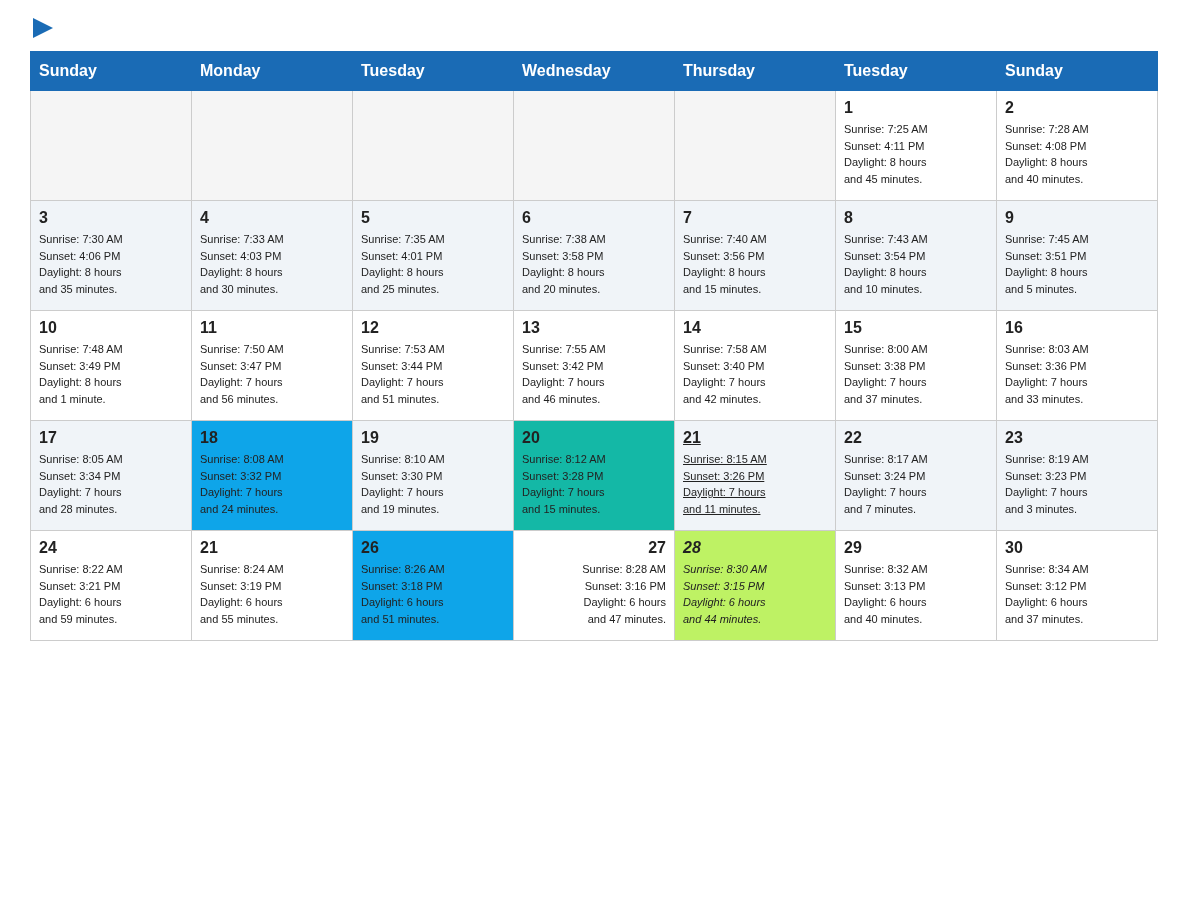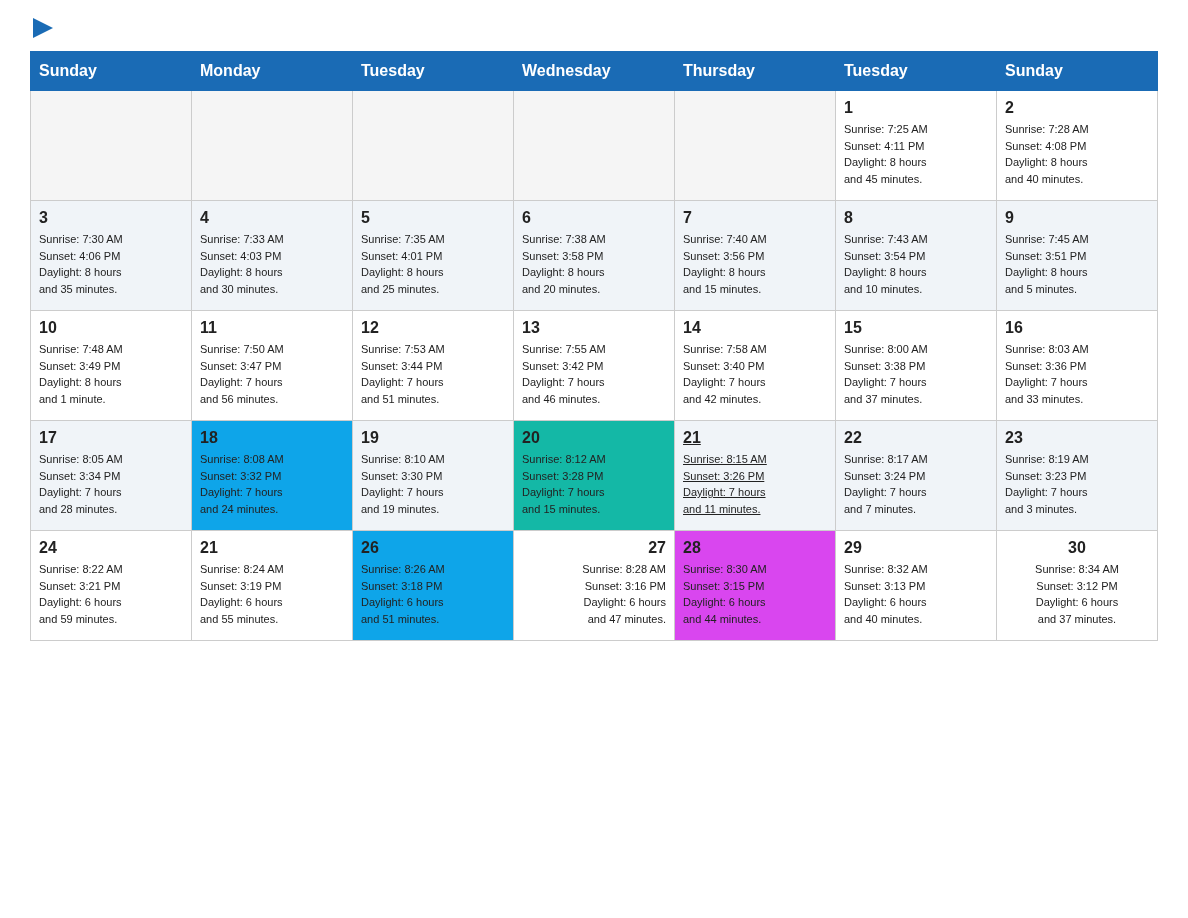--- a/index.html
+++ b/index.html
@@ -239,27 +239,27 @@
           <div class="day-info">Sunrise: 8:24 AM<br>Sunset: 3:19 PM<br>Daylight: 6 hours<br>and 55 minutes.</div>
         </td>
         <td style="background: #0ea5e9; margin-left: 28px;">
           <span class="day-num">26</span>
           <div class="day-info">Sunrise: 8:26 AM<br>Sunset: 3:18 PM<br>Daylight: 6 hours<br>and 51 minutes.</div>
         </td>
         <td style="background: rgb(255, 255, 255); text-align: right;">
           <span class="day-num">27</span>
           <div class="day-info">Sunrise: 8:28 AM<br>Sunset: 3:16 PM<br>Daylight: 6 hours<br>and 47 minutes.</div>
         </td>
-        <td style="background: #d946ef;">
+        <td style="background: #bef264; font-style: italic;">
           <span class="day-num">28</span>
           <div class="day-info">Sunrise: 8:30 AM<br>Sunset: 3:15 PM<br>Daylight: 6 hours<br>and 44 minutes.</div>
         </td>
         <td style="background: rgb(255, 255, 255);">
           <span class="day-num">29</span>
           <div class="day-info">Sunrise: 8:32 AM<br>Sunset: 3:13 PM<br>Daylight: 6 hours<br>and 40 minutes.</div>
         </td>
-        <td style="background: rgb(255, 255, 255); text-align: center;">
+        <td style="background: rgb(255, 255, 255);">
           <span class="day-num">30</span>
           <div class="day-info">Sunrise: 8:34 AM<br>Sunset: 3:12 PM<br>Daylight: 6 hours<br>and 37 minutes.</div>
         </td>
       </tr>
     </tbody>
 </table>
 
 </body></html>

